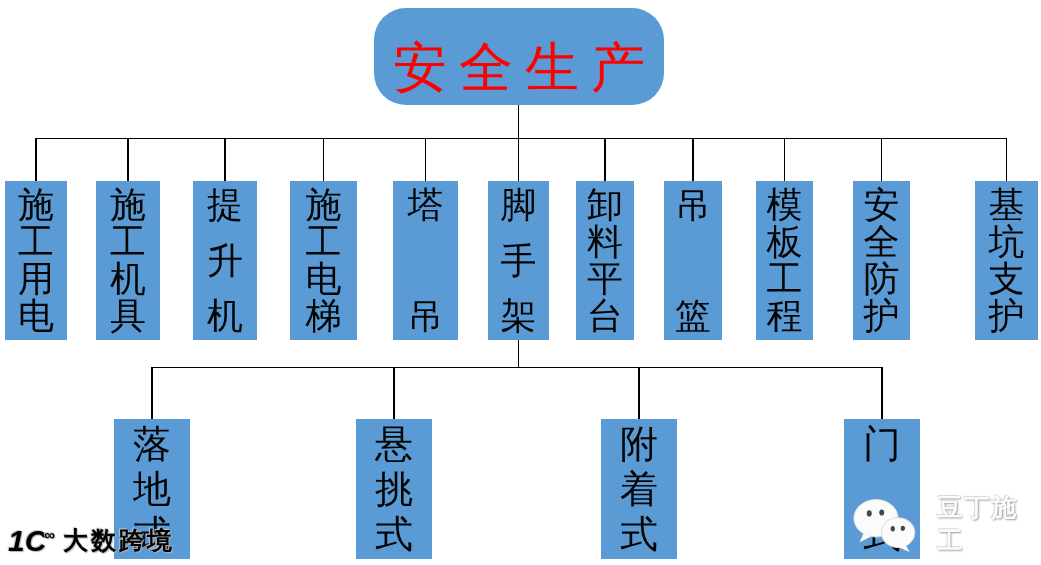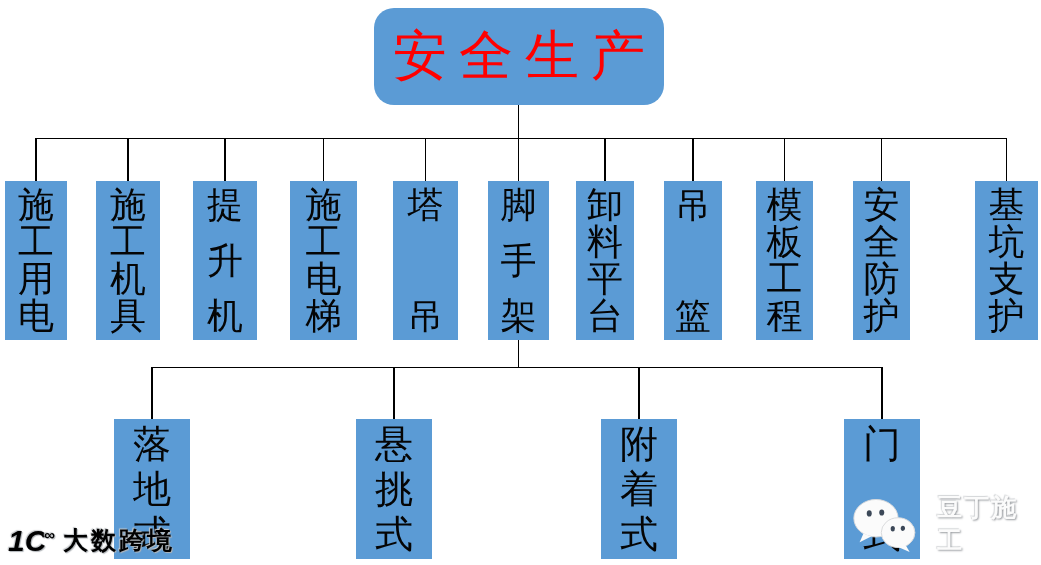--- a/index.html
+++ b/index.html
@@ -23,22 +23,22 @@
     box-sizing: border-box;
     z-index: 2;
   }
   .l2 { top: 181px; height: 159px; padding: 6px 0; font-size: 36px; }
   .l3 { top: 419px; height: 140px; padding: 6px 0; font-size: 38px; }
   .obox .ch { line-height: 1; display: block; }
   .title-box {
     position: absolute;
     left: 374px; top: 8px; width: 290px; height: 97px;
     background: #5b9bd5;
-    border-radius: 20px;
-    display: flex; align-items: center; justify-content: center;
+    border-radius: 32px;
+    display: flex; align-items: flex-end; justify-content: center;
     font-size: 54px;
     letter-spacing: 12px;
     padding-left: 12px;
     box-sizing: border-box;
     color: #ff0000;
     z-index: 2;
   }
   .cline { position: absolute; background: #000000; z-index: 1; }
   .vline { width: 1.6px; }
   .hline { height: 1.6px; }

